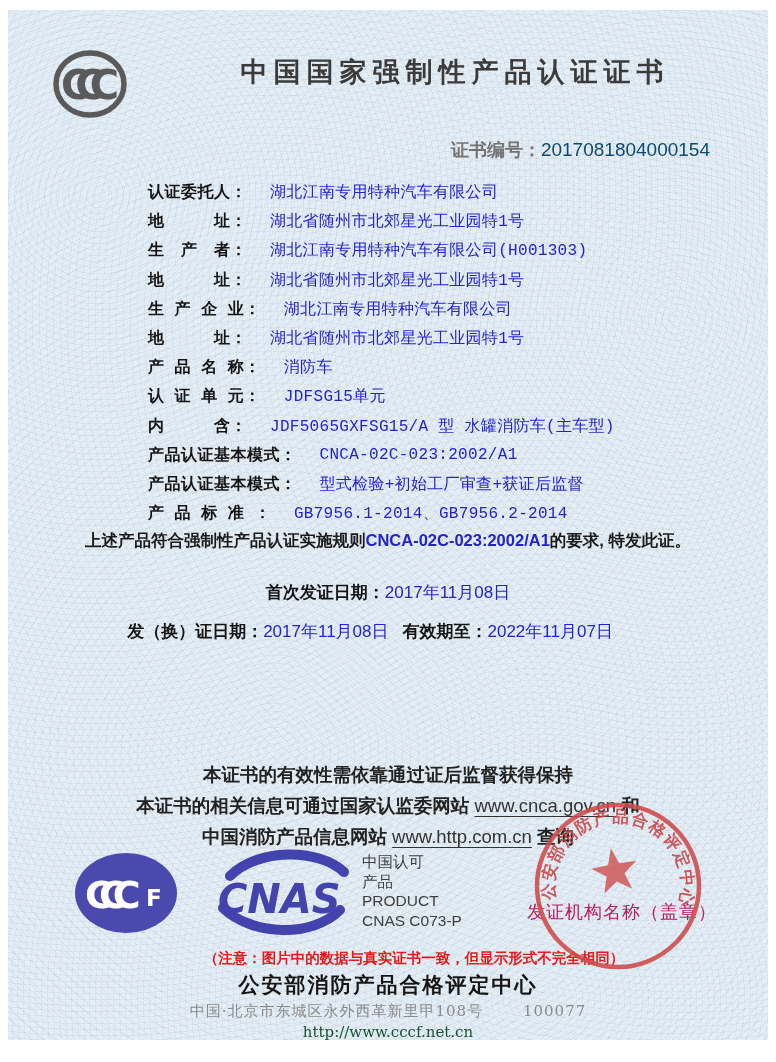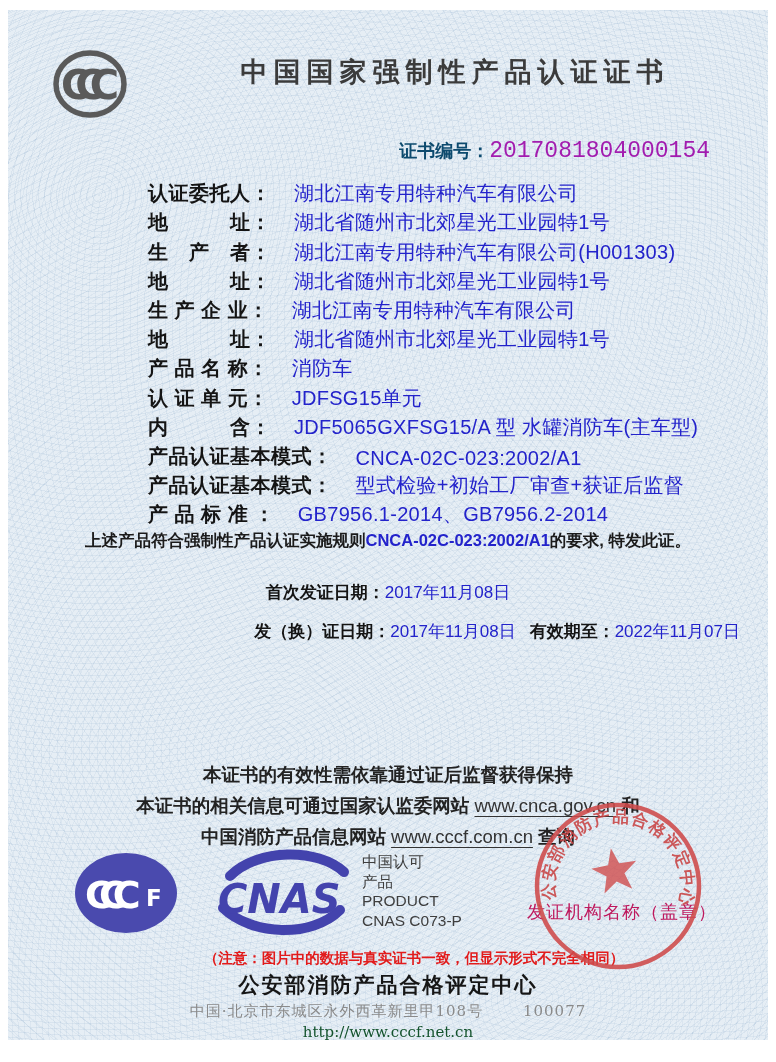--- a/index.html
+++ b/index.html
@@ -11,32 +11,32 @@
           repeating-radial-gradient(circle at 12% 18%, rgba(122,158,194,.13) 0 1px, rgba(0,0,0,0) 1px 6px),
           repeating-radial-gradient(circle at 88% 30%, rgba(122,158,194,.11) 0 1px, rgba(0,0,0,0) 1px 7px),
           repeating-radial-gradient(circle at 35% 72%, rgba(122,158,194,.10) 0 1px, rgba(0,0,0,0) 1px 8px),
           repeating-radial-gradient(circle at 70% 96%, rgba(122,158,194,.10) 0 1px, rgba(0,0,0,0) 1px 6px);}
   
   .ccc-logo{position:absolute;left:50px;top:48px;}
   .title-block{position:absolute;left:150px;top:54px;width:610px;text-align:center;}
   .title-zh{font-size:27px;font-weight:bold;color:#3b3b3b;letter-spacing:6px;line-height:36px;}
   .title-en{font-size:16px;color:#585858;letter-spacing:.5px;margin-top:5px;}
   .cert-no{position:absolute;top:138px;right:66px;font-size:18px;white-space:nowrap;}
-  .cert-no .lbl{font-weight:bold;color:#0c4a6e;text-align:right;}
-  .cert-no .val{color:#a21caf;font-family:Liberation Mono, monospace;font-size:23px;}
+  .cert-no .lbl{font-weight:bold;color:#737373;text-align:right;}
+  .cert-no .val{color:#0c4a6e;font-family:Liberation Sans, sans-serif;font-size:19px;}
   
   .fields{position:absolute;left:148px;top:178px;width:600px;}
-  .row{height:29.2px;font-size:20px;white-space:pre;display:flex;align-items:flex-end;}
+  .row{height:29.2px;font-size:16px;white-space:pre;display:flex;align-items:center;font-family:Liberation Mono, monospace;}
   .row .label{font-weight:bold;color:#141414;letter-spacing:.5px;}
   .row .value{color:#2323cb;margin-left:23px;letter-spacing:.3px;}
   
   .statement{position:absolute;left:0;top:530px;width:776px;text-align:center;font-size:16.5px;font-weight:600;color:#1b1b1b;}
   .statement .rule{color:#2323cb;font-weight:600;}
   .date-line1{position:absolute;left:0;top:581px;width:776px;text-align:center;font-size:17px;}
-  .date-line2{position:absolute;left:0;top:620px;width:740px;text-align:right;font-size:17px;}
+  .date-line2{position:absolute;left:0;top:620px;width:740px;text-align:center;font-size:17px;}
   .dlabel{font-weight:bold;color:#141414;}
   .dval{color:#2323cb;}
   .gap{display:inline-block;width:14px;}
   
   .validity{position:absolute;left:0;top:759px;width:776px;text-align:center;font-size:18.5px;font-weight:600;color:#222;}
   .validity .vline{line-height:31px;}
   .validity .url{font-family:"Liberation Sans","DejaVu Sans",sans-serif;font-weight:500;
         text-decoration:underline;text-underline-offset:4px;color:#333;}
   
   .cccf-logo{position:absolute;left:72px;top:851px;}
@@ -103,21 +103,21 @@
 
   <div class="validity">
     <div class="vline">本证书的有效性需依靠通过证后监督获得保持</div>
     <div class="vline">
       <span>本证书的相关信息可通过国家认监委网站</span>
       <span class="url">www.cnca.gov.cn</span>
       <span>和</span>
     </div>
     <div class="vline">
       <span>中国消防产品信息网站</span>
-      <span class="url">www.cccf.com.cn</span>
+      <span class="url">www.http.com.cn</span>
       <span>查询</span>
     </div>
   </div>
 
   <svg class="cccf-logo" width="110" height="85" viewBox="0 0 110 85">
     <ellipse cx="54" cy="42" rx="51" ry="40" fill="#4a4aae"></ellipse>
     <text x="13" y="57" font-family="DejaVu Sans, Liberation Sans, sans-serif" font-weight="bold" font-size="38" letter-spacing="-14" fill="#ffffff">CCC</text>
     <text x="74" y="55" font-family="DejaVu Sans, Liberation Sans, sans-serif" font-weight="bold" font-size="23" fill="#ffffff">F</text>
   </svg>
 

